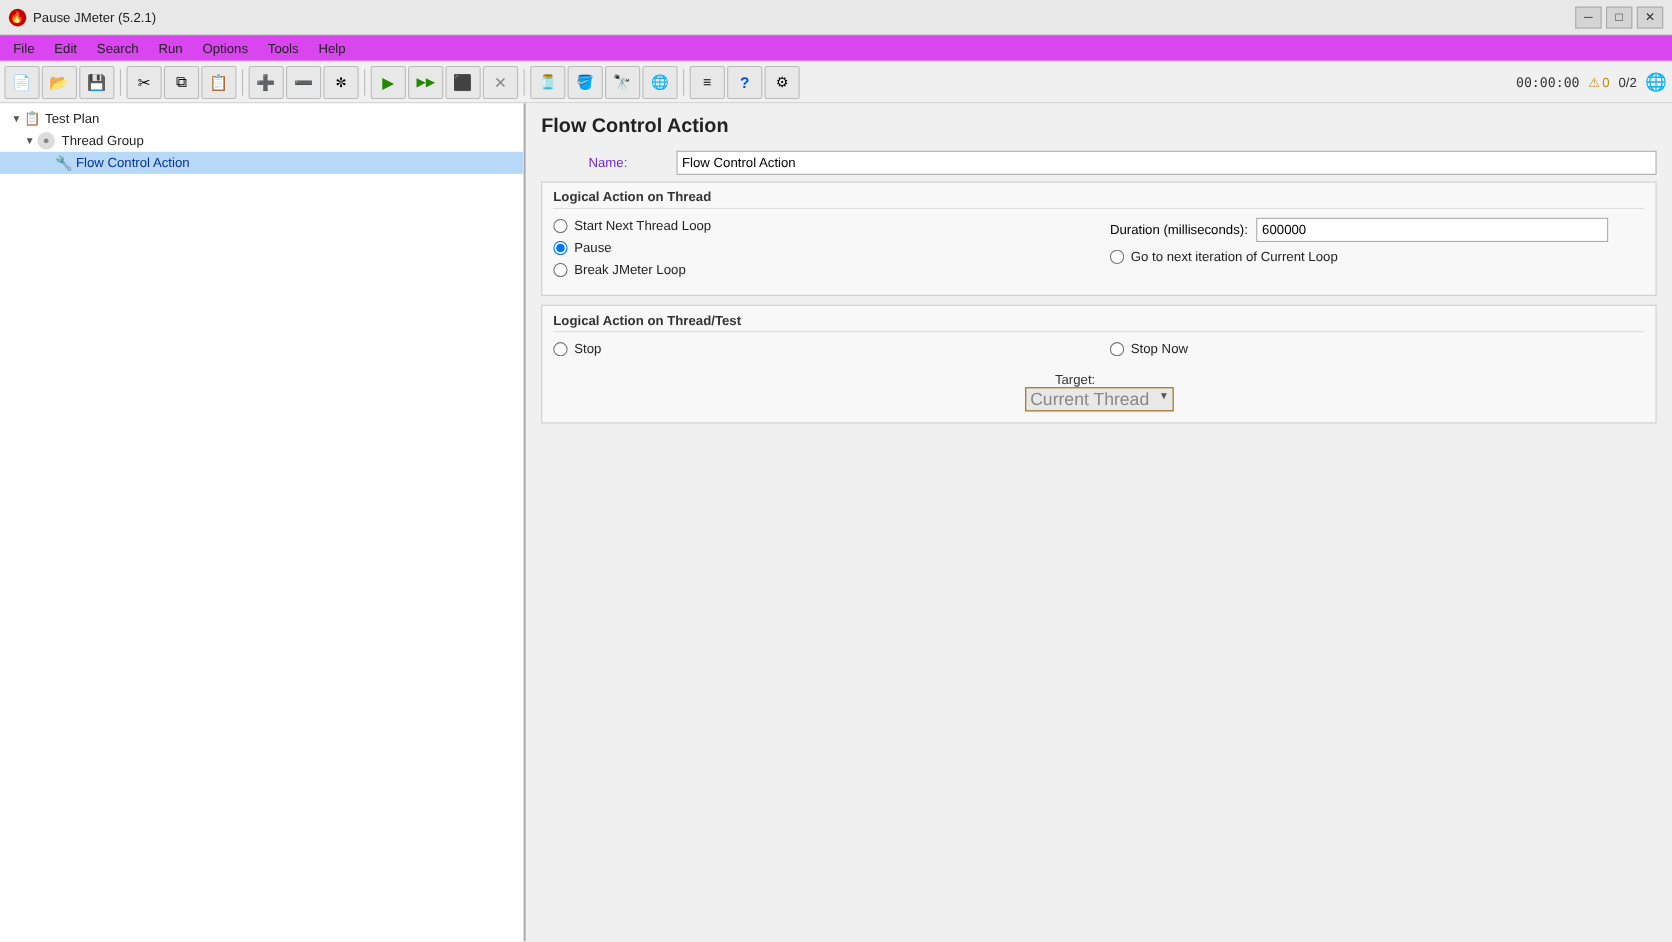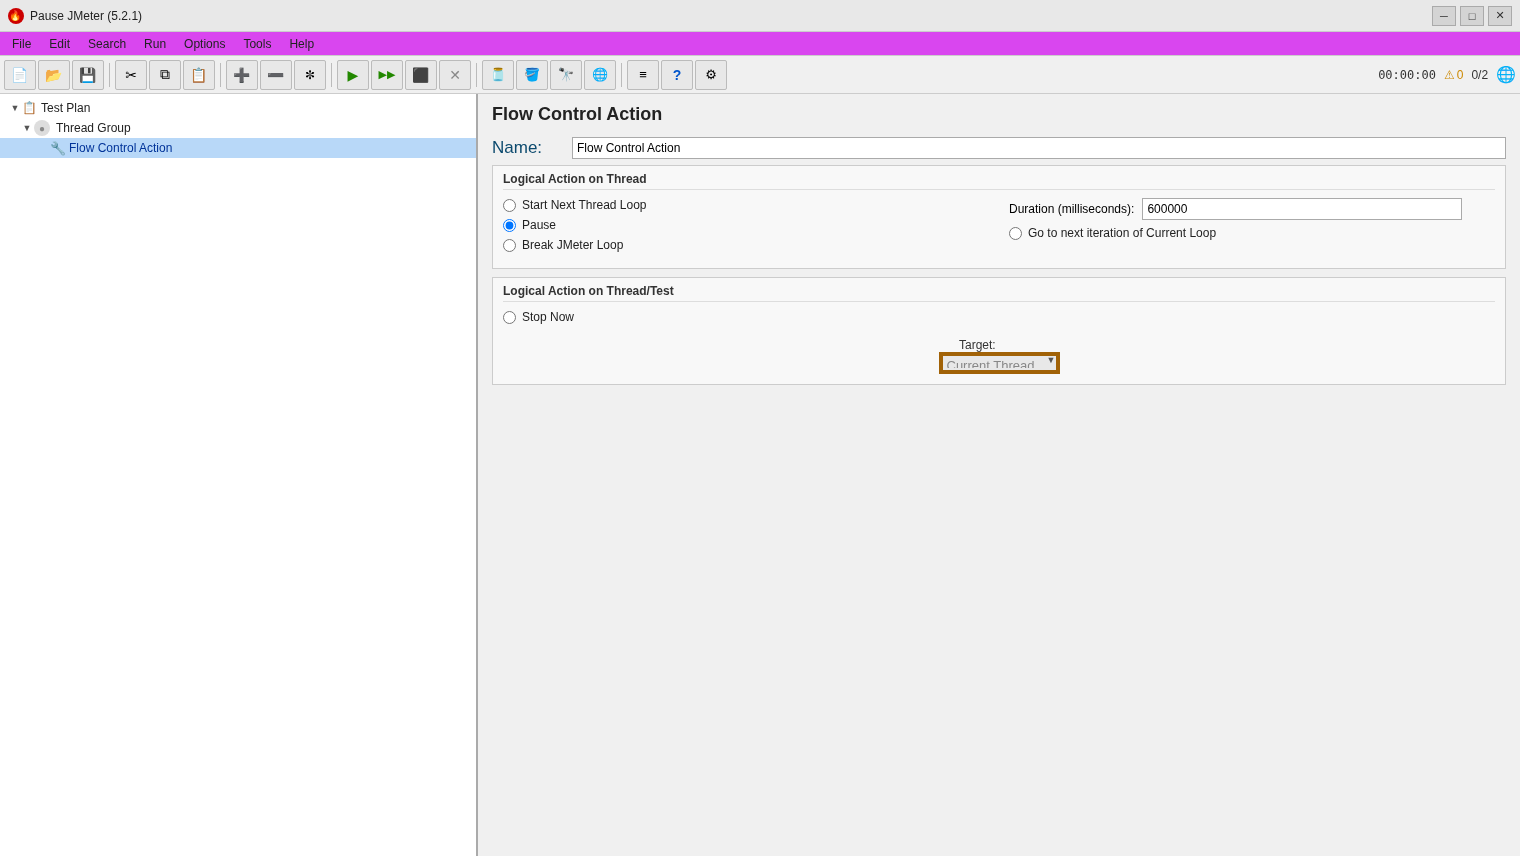--- a/index.html
+++ b/index.html
@@ -190,22 +190,23 @@
     }
 
     
     .form-row {
       display: flex;
       align-items: center;
       margin-bottom: 6px;
     }
     .form-label {
       min-width: 80px;
-      color: #0c4a6e;
-      font-size: 17px;
+      color: #6d28d9;
+      font-size: 12px;
+      margin-left: 43px;
     }
     .form-input {
       flex: 1;
       height: 22px;
       border: 1px solid #aaa;
       background: white;
       padding: 2px 4px;
       font-size: 12px;
       font-family: inherit;
     }
@@ -263,24 +264,24 @@
       flex-direction: column;
     }
     .target-label {
       min-width: 80px;
       font-size: 12px;
       color: #333;
     }
     .target-select {
       flex: 1;
       height: 22px;
-      border: 4px solid #a16207;
+      border: 1px solid #a16207;
       background: #e8e8e8;
       padding: 2px 4px;
-      font-size: 13px;
+      font-size: 16px;
       color: #888;
       appearance: none;
       -webkit-appearance: none;
       padding-right: 20px;
     }
     .target-select-wrapper {
       flex: 1;
       position: relative;
       max-width: 468px;
     }
@@ -427,20 +428,26 @@
         </div>
       </div>
 
     </div>
 
     <div class="section-box">
       <div class="section-title">Logical Action on Thread/Test</div>
 
       <div class="radio-grid">
 
+        <div>
+          <div class="radio-row">
+            <input type="radio" id="stop" name="thread_test_action" style="">
+            <label for="stop">Stop</label>
+          </div>
+        </div>
 
         <div>
           <div class="radio-row">
             <input type="radio" id="stop_now" name="thread_test_action" style="">
             <label for="stop_now">Stop Now</label>
           </div>
         </div>
       </div>
 
       <div class="target-row">

